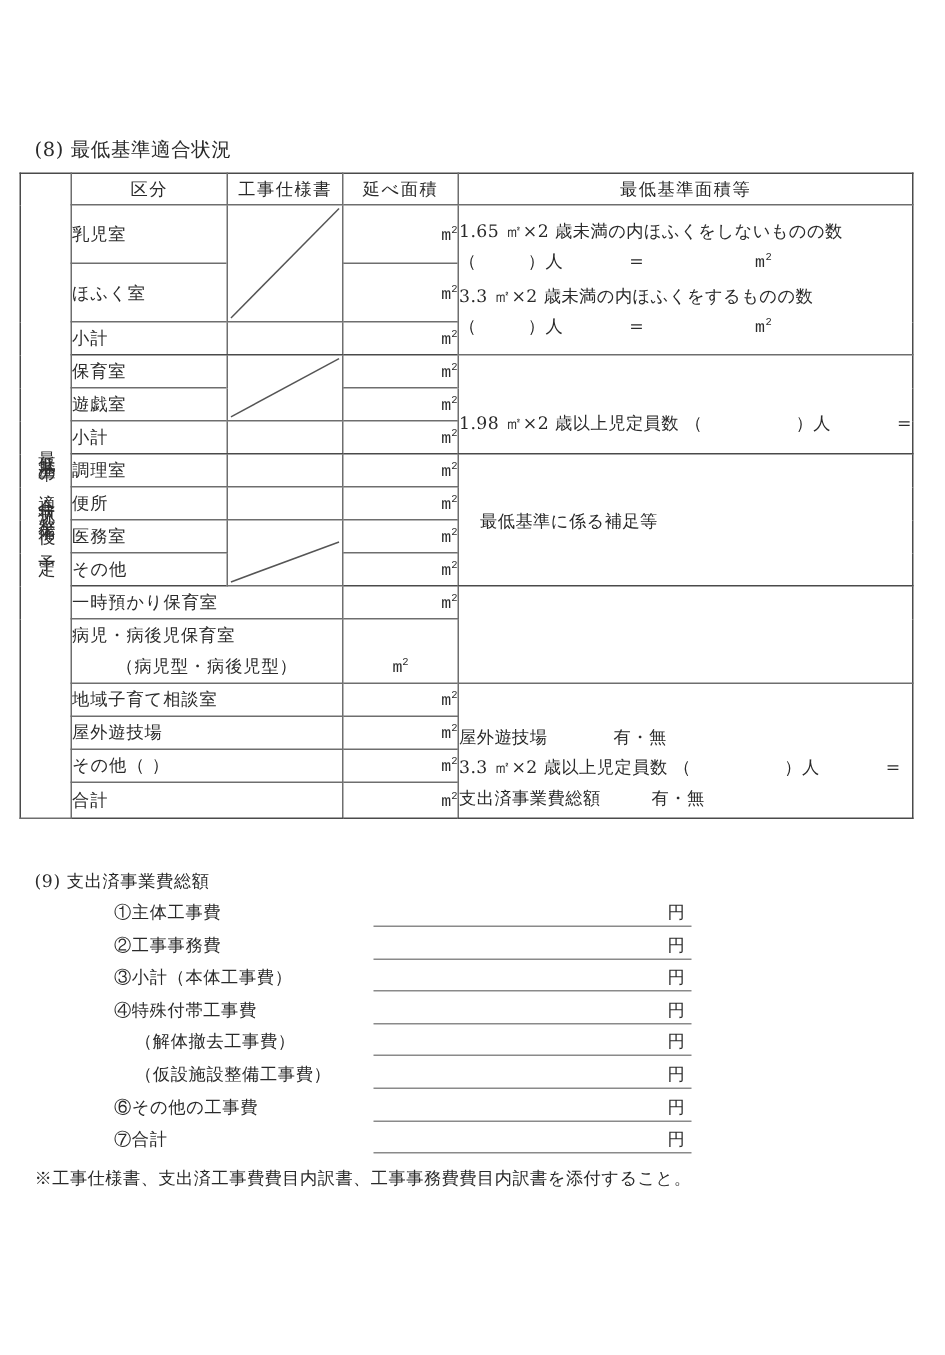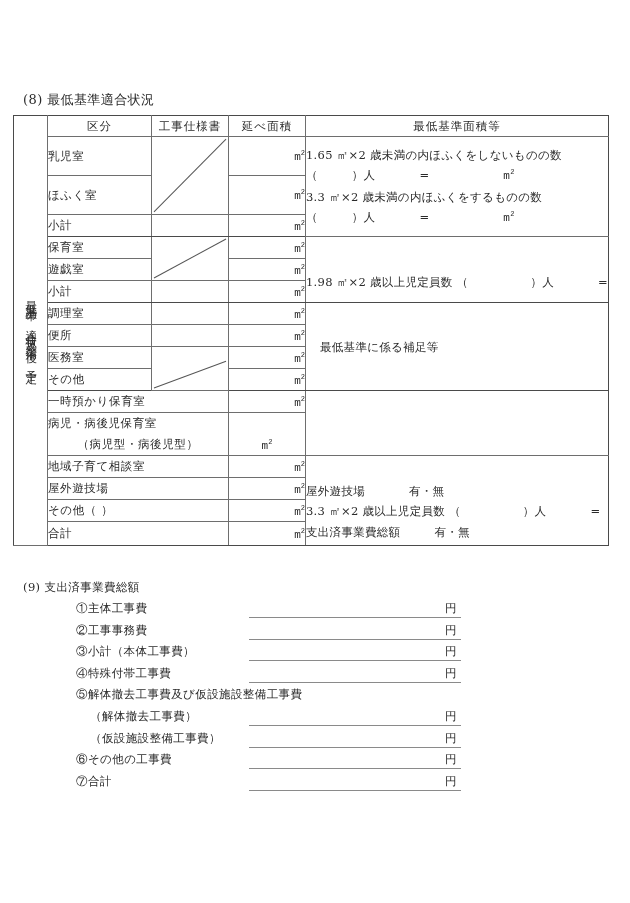--- a/index.html
+++ b/index.html
@@ -398,24 +398,20 @@
       <span class="costline"></span>
       <span class="costyen">円</span>
     </div>
 
     <div class="costrow">
       <span class="costlabel">④特殊付帯工事費</span>
       <span class="costline"></span>
       <span class="costyen">円</span>
     </div>
 
-    <div class="costrow noline">
-      <span class="costlabel">⑤解体撤去工事費及び仮設施設整備工事費</span>
-
-    </div>
 
     <div class="costrow">
       <span class="costlabel sub">（解体撤去工事費）</span>
       <span class="costline"></span>
       <span class="costyen">円</span>
     </div>
 
     <div class="costrow">
       <span class="costlabel sub">（仮設施設整備工事費）</span>
       <span class="costline"></span>
@@ -429,14 +425,15 @@
     </div>
 
     <div class="costrow">
       <span class="costlabel">⑦合計</span>
       <span class="costline"></span>
       <span class="costyen">円</span>
     </div>
 
   </div>
 
+  <div class="footnote">※工事仕様書、支出済工事費費目内訳書、工事事務費費目内訳書を添付すること。</div>
 
 </div>
 
 </body></html>

